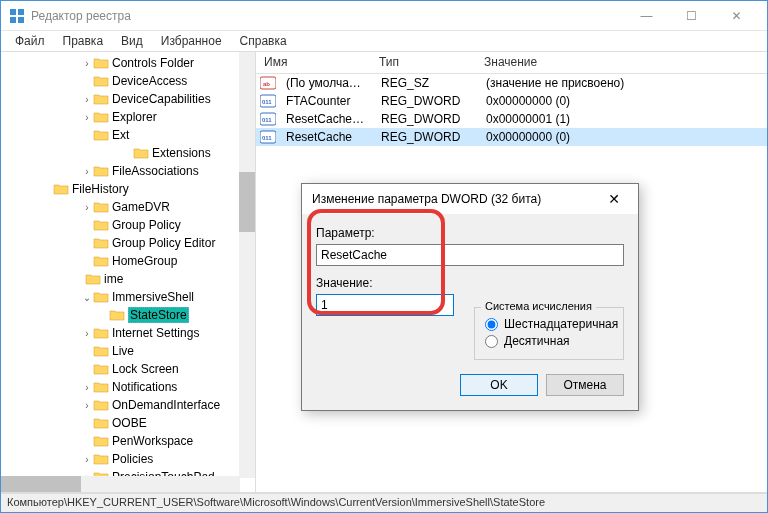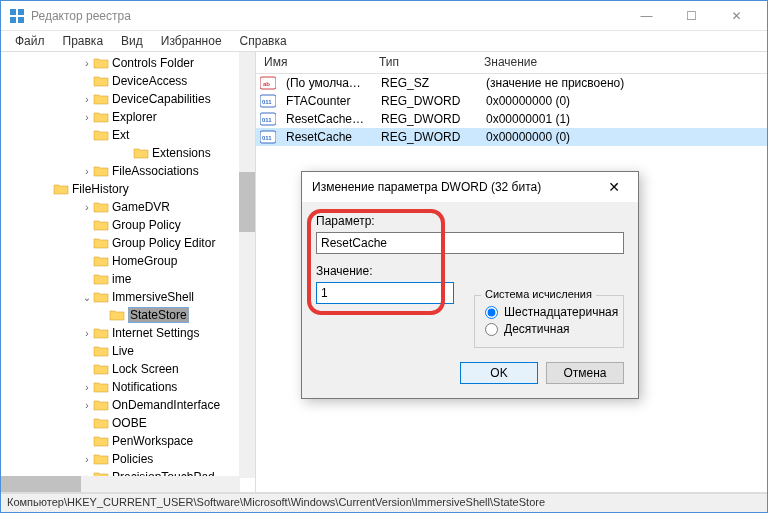--- a/index.html
+++ b/index.html
@@ -17,21 +17,21 @@
 
 
 .main { height: 442px; display: flex; border-top: 1px solid #ddd; border-bottom: 1px solid #ddd; }
 .tree-panel { width: 255px; overflow: hidden; position: relative; border-right: 1px solid #ddd; }
 .tree { padding: 2px 0 0 0; height: 426px; overflow: hidden; }
 .tree-row { display: flex; align-items: center; height: 18px; padding-left: 0; white-space: nowrap; }
 .tree-row .twisty { width: 12px; text-align: center; color: #666; font-size: 10px; }
 .tree-row .folder { width: 16px; height: 14px; margin-right: 3px; }
 .tree-row .label { color: #000; }
 .tree-row.selected { }
-.tree-row.selected .label { background: #a3a3a3; border: 1px dotted #7aa7d9; padding: 0 1px; }
+.tree-row.selected .label { background: #14b8a6; border: 1px dotted #7aa7d9; padding: 0 1px; }
 
 .scroll-v { position: absolute; right: 0; top: 0; width: 16px; height: 426px; background: #f0f0f0; }
 .scroll-thumb-v { position: absolute; right: 0; width: 16px; background: #c1c1c1; }
 .scroll-h { position: absolute; left: 0; bottom: 0; height: 16px; background: #f0f0f0; }
 .scroll-thumb-h { position: absolute; bottom: 0; height: 16px; background: #c1c1c1; }
 
 .list-panel { flex: 1; position: relative; }
 .list-head { display: flex; height: 22px; border-bottom: 1px solid #e1e1e1; }
 .list-head .col { padding: 3px 8px; color: #333; border-right: 1px solid transparent; }
 .col-name { width: 115px; }
@@ -39,21 +39,21 @@
 .col-val { flex: 1; }
 .list-row { display: flex; height: 18px; align-items: center; }
 .list-row.sel { background: #cce8ff; }
 .list-row .cell { padding: 0 8px; overflow: hidden; text-overflow: ellipsis; white-space: nowrap; }
 .val-icon { width: 16px; height: 14px; margin-left: 4px; margin-right: 2px; flex-shrink: 0; }
 
 
 .status { height: 20px; padding: 2px 6px; color: #333; background: #f0f0f0; border-top: 1px solid #ddd; font-size: 11px; }
 
 
-.dialog { position: absolute; left: 300px; top: 170px; width: 338px; background: #f0f0f0; border: 1px solid #777; box-shadow: 3px 3px 12px rgba(0,0,0,0.25); }
+.dialog { position: absolute; left: 300px; top: 182px; width: 338px; background: #f0f0f0; border: 1px solid #777; box-shadow: 3px 3px 12px rgba(0,0,0,0.25); }
 .dialog .dlg-title { height: 30px; display: flex; align-items: center; padding: 0 10px; background: #fff; }
 .dialog .dlg-title .t { flex: 1; font-size: 12px; }
 .dialog .close { font-size: 14px; padding: 4px 8px; }
 .dialog .body { padding: 12px 14px 10px; }
 .dialog .lbl { margin-bottom: 4px; color: #000; }
 .dialog input[type=text] { width: 100%; height: 22px; padding: 2px 4px; border: 1px solid #7a7a7a; background: #fff; }
 .dialog input[readonly] { background: #fff; }
 .grp { display: flex; gap: 20px; margin-top: 10px; }
 .left-g { flex: 1; }
 .fieldset { border: 1px solid #ccc; padding: 6px 10px 8px; position: relative; margin-top: 31px; }
@@ -173,21 +173,21 @@
           </svg>
           <span class="label">Group Policy Editor</span>
         </div>
         <div class="tree-row" style="padding-left: 80px;">
           <span class="twisty"></span>
           <svg class="folder" viewBox="0 0 16 14">
             <path d="M1 3 L1 12 L15 12 L15 4 L7 4 L6 3 Z"></path>
           </svg>
           <span class="label">HomeGroup</span>
         </div>
-        <div class="tree-row" style="padding-left: 80px;">
+        <div class="tree-row" style="padding-left: 60px; margin-left: 12px;">
           <span class="twisty"></span>
           <svg class="folder" viewBox="0 0 16 14">
             <path d="M1 3 L1 12 L15 12 L15 4 L7 4 L6 3 Z"></path>
           </svg>
           <span class="label">ime</span>
         </div>
         <div class="tree-row" style="padding-left: 80px;">
           <span class="twisty">⌄</span>
           <svg class="folder" viewBox="0 0 16 14">
             <path d="M1 3 L1 12 L15 12 L15 4 L7 4 L6 3 Z"></path>

